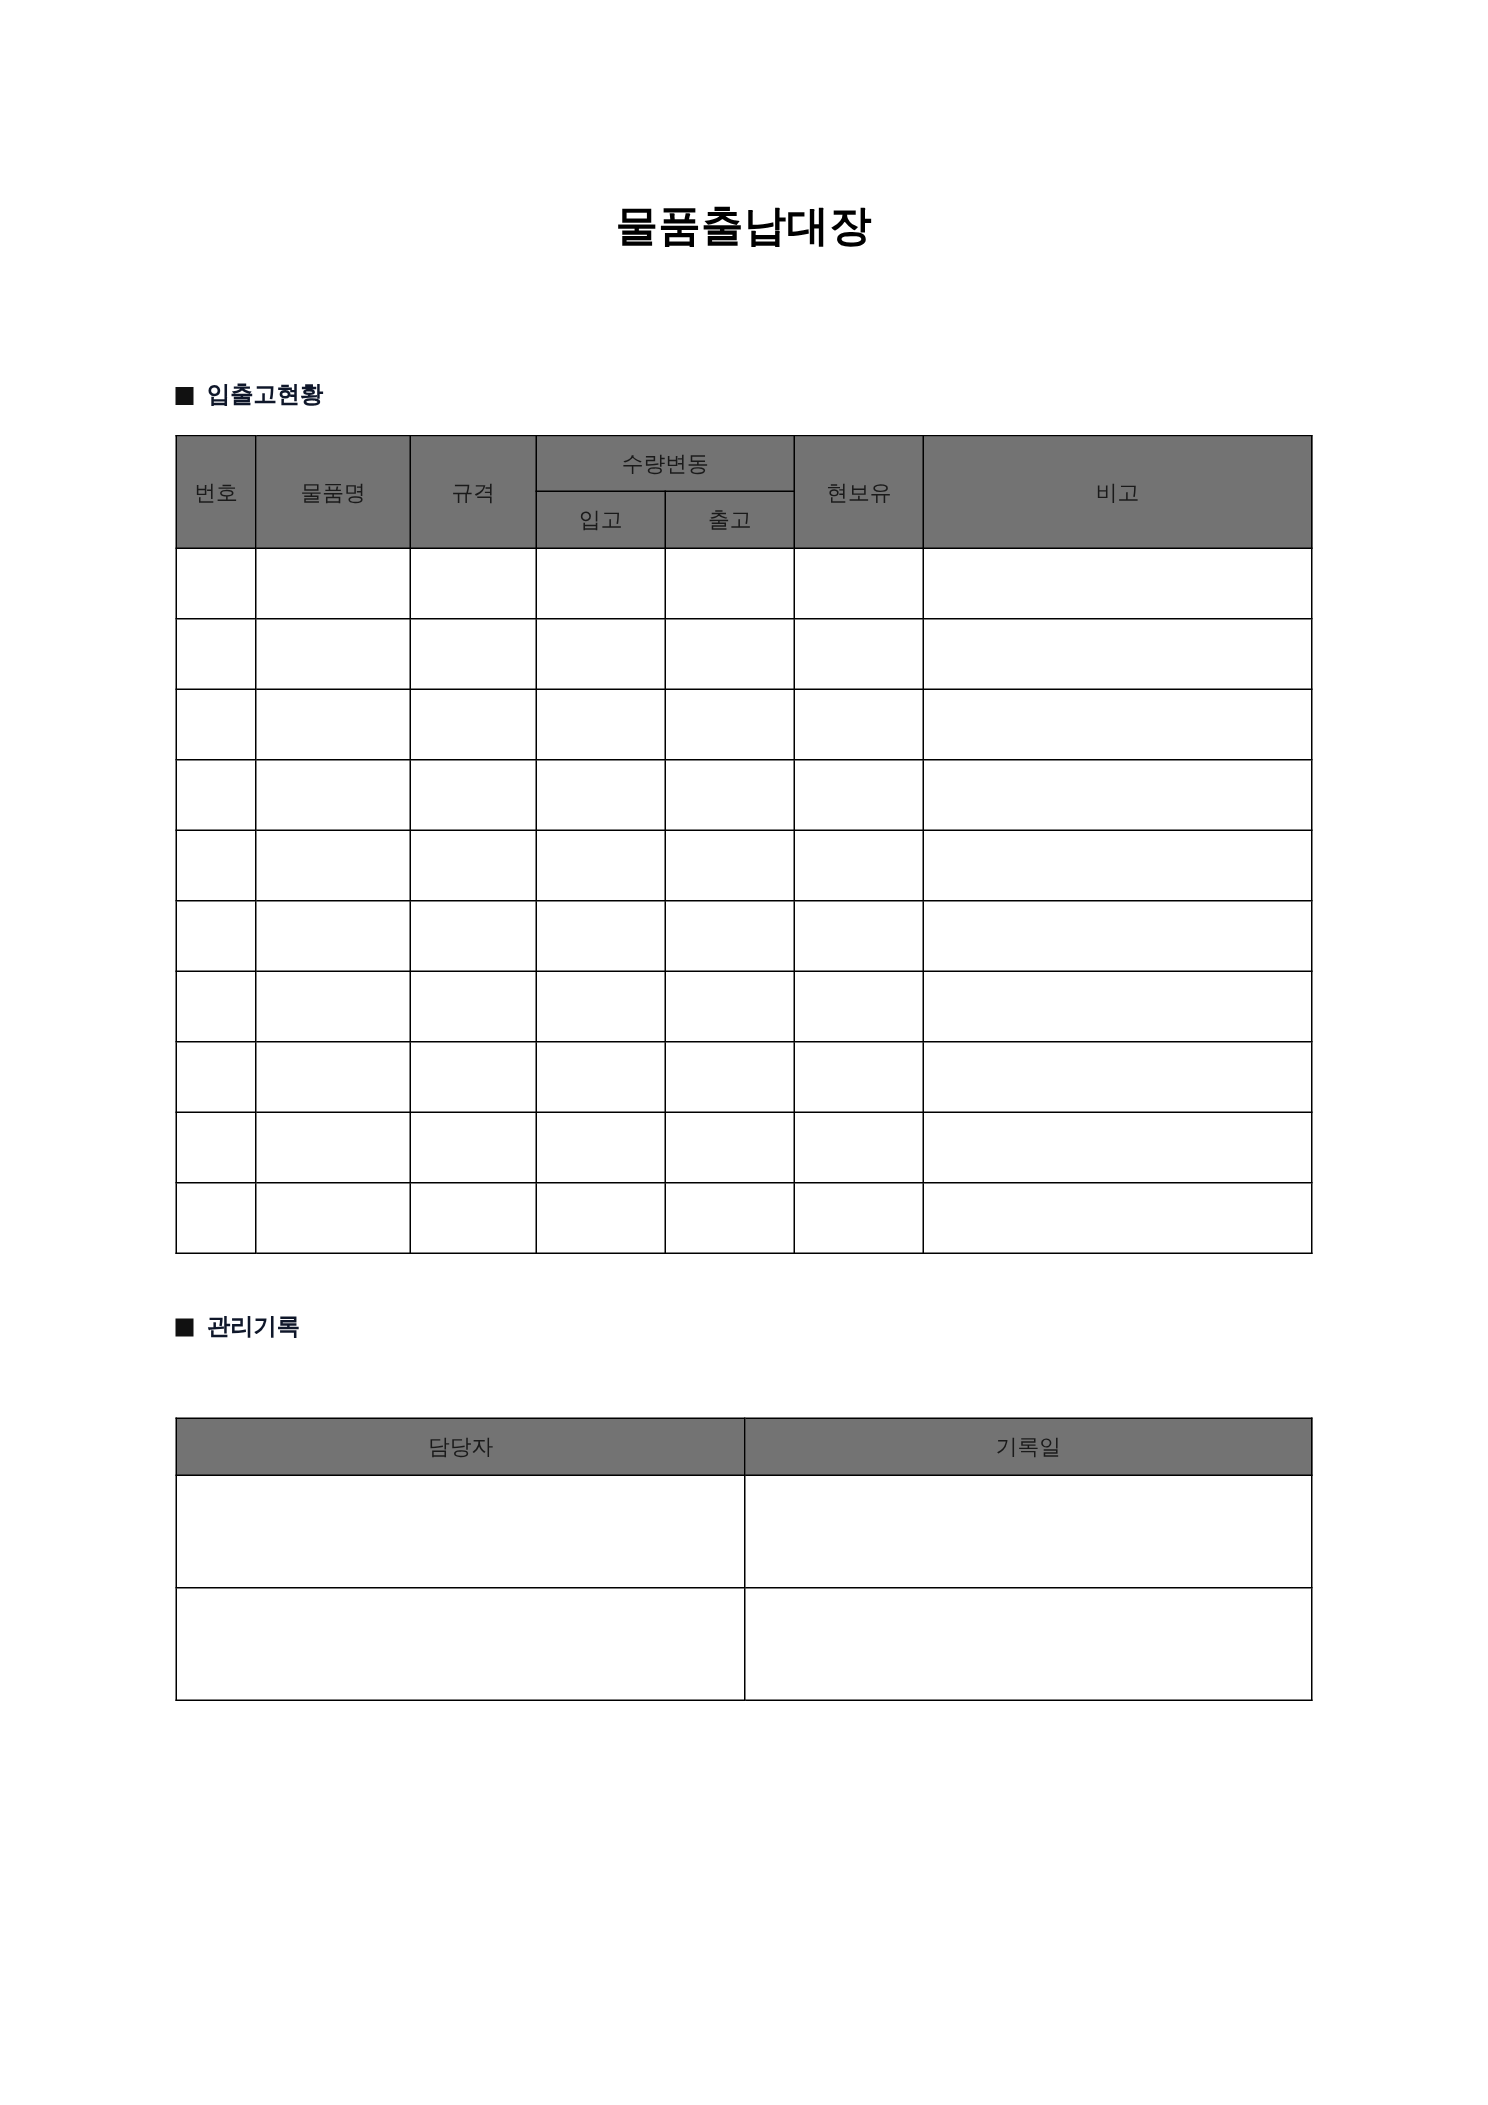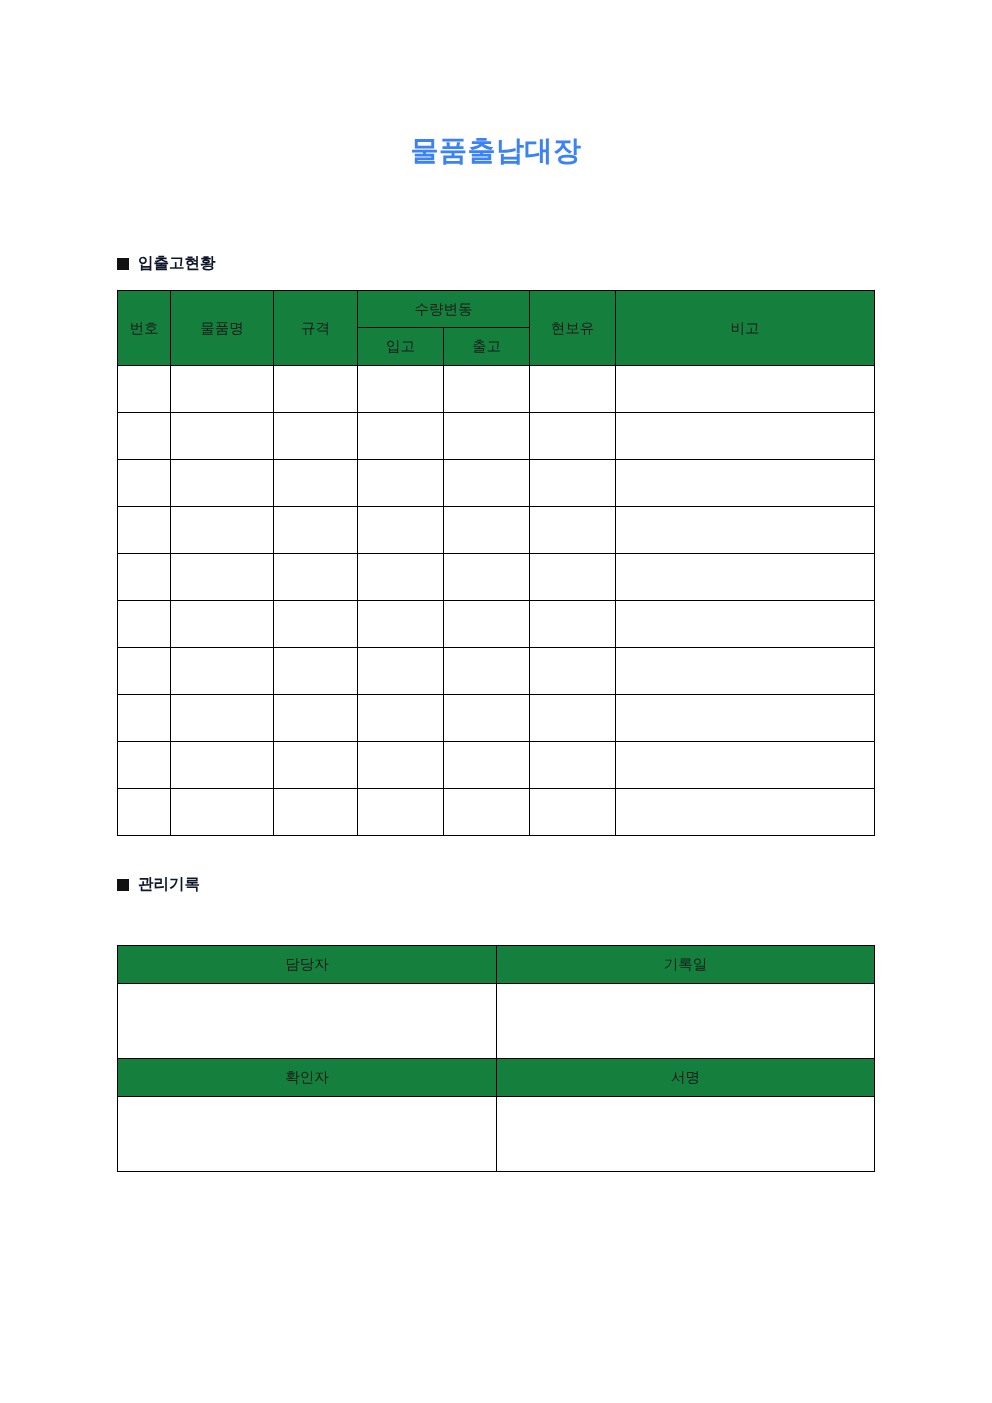--- a/index.html
+++ b/index.html
@@ -20,21 +20,21 @@
   
   .doc-title {
     position: absolute;
     left: 0;
     top: 132px;
     width: 992px;
     text-align: center;
     font-size: 28px;
     font-weight: bold;
     letter-spacing: 0.5px;
-    color: #3b82f6;
+    color: #000000;
   }
 
   
   .section-heading {
     position: absolute;
     left: 117px;
     font-size: 15.5px;
     font-weight: bold;
     color: #0f172a;
     display: flex;
@@ -66,21 +66,21 @@
     margin: 0;
     font-weight: normal;
     font-size: 14.5px;
     color: #1a1a1a;
     text-align: center;
     vertical-align: middle;
     background: #ffffff;
   }
   .form-table th,
   .form-table td.head-cell {
-    background: #15803d;
+    background: #737373;
   }
 
   
   #table-inout {
     left: 117px;
     top: 290px;
     width: 757px;
   }
   #table-inout col.c-no      { width: 53px; }
   #table-inout col.c-name    { width: 103px; }
@@ -247,21 +247,17 @@
   <tbody>
     <tr>
       <td class="head-cell">담당자</td>
       <td class="head-cell">기록일</td>
     </tr>
     <tr>
       <td class="blank-cell"></td>
       <td class="blank-cell"></td>
     </tr>
     <tr>
-      <td class="head-cell">확인자</td>
-      <td class="head-cell">서명</td>
-    </tr>
-    <tr>
       <td class="blank-cell"></td>
       <td class="blank-cell"></td>
     </tr>
   </tbody>
 </table>
 
 </body></html>

